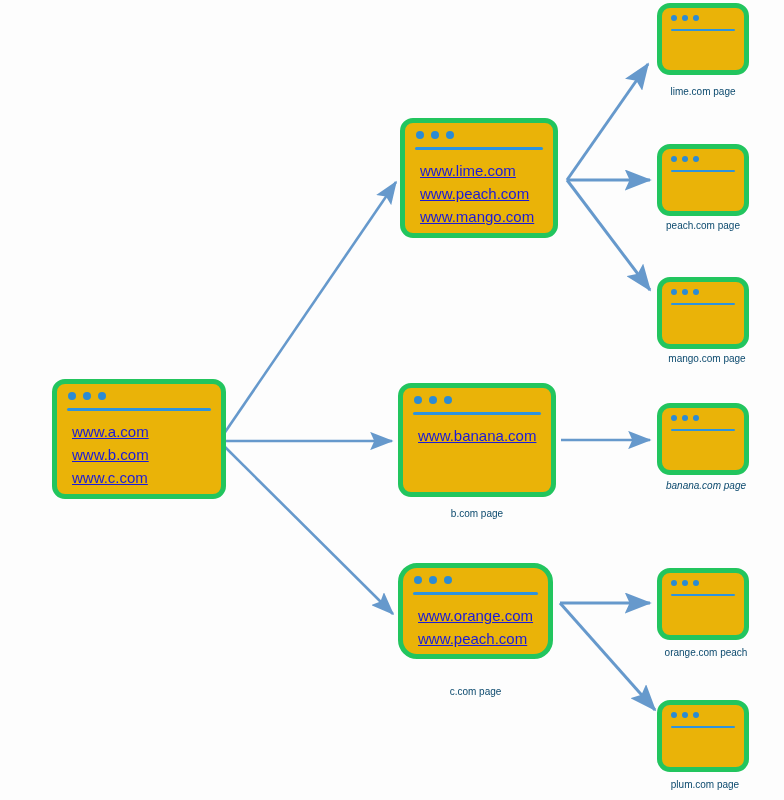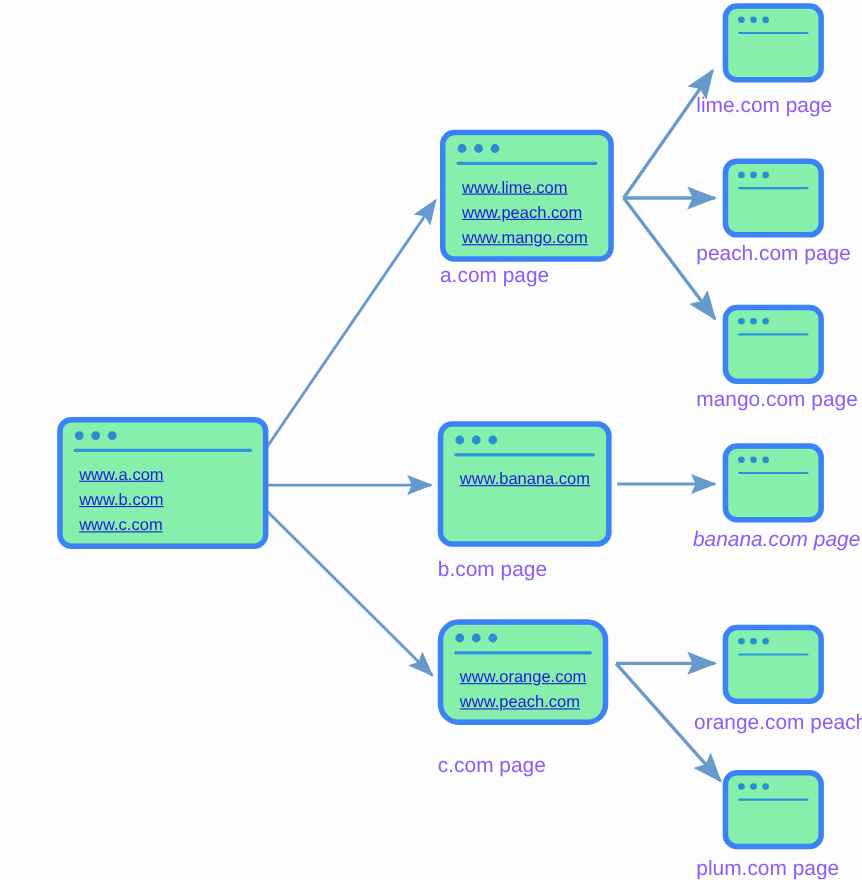--- a/index.html
+++ b/index.html
@@ -27,22 +27,22 @@
     left: 0; top: 0;
     width: 784px;
     height: 800px;
     pointer-events: none;
   }
 
   
   .browser {
     position: absolute;
     box-sizing: border-box;
-    background: #86efac;
-    border: 5px solid #3b82f6;
+    background: #eab308;
+    border: 5px solid #22c55e;
     border-radius: 13px;
   }
   .browser .titlebar {
     position: relative;
     height: 26px;
   }
   .browser .dots {
     position: absolute;
     left: 11px;
     top: 8px;
@@ -80,23 +80,24 @@
     color: #1b1bd8;
     text-decoration: underline;
     font-size: 15px;
     line-height: 23px;
     white-space: nowrap;
     cursor: pointer;
   }
 
   .caption {
     position: absolute;
-    font-size: 19px;
-    color: #8b5cf6;
+    font-size: 10px;
+    color: #0c4a6e;
     white-space: nowrap;
+    text-align: center;
   }
 </style>
 </head>
 <body>
 
 <div id="canvas">
 
   <svg id="arrow-layer" viewBox="0 0 784 800">
     <defs>
       <marker id="ah" markerWidth="9" markerHeight="7" refX="8.4" refY="3.5" orient="auto" markerUnits="strokeWidth">
@@ -116,21 +117,21 @@
 
     <line x1="567" y1="180" x2="650" y2="290" stroke="#6699cc" stroke-width="3" marker-end="url(#ah)"></line>
 
     <line x1="561" y1="440" x2="650" y2="440" stroke="#6699cc" stroke-width="2.6" marker-end="url(#ah)"></line>
 
     <line x1="560" y1="603" x2="650" y2="603" stroke="#6699cc" stroke-width="3" marker-end="url(#ah)"></line>
 
     <line x1="560" y1="603" x2="655" y2="710" stroke="#6699cc" stroke-width="3" marker-end="url(#ah)"></line>
   </svg>
 
-  <div class="browser" style="left:52px; top:379px; width:192px; height:120px;">
+  <div class="browser" style="left:52px; top:379px; width:174px; height:120px;">
     <div class="titlebar">
       <div class="dots">
         <span class="dot"></span>
         <span class="dot"></span>
         <span class="dot"></span>
       </div>
       <div class="urlbar"></div>
     </div>
     <div class="links">
       <a class="link">www.a.com</a>
@@ -147,21 +148,20 @@
         <span class="dot"></span>
       </div>
       <div class="urlbar"></div>
     </div>
     <div class="links">
       <a class="link">www.lime.com</a>
       <a class="link">www.peach.com</a>
       <a class="link">www.mango.com</a>
     </div>
   </div>
-  <div class="caption" style="left:400px; top:240px; width:158px;">a.com page</div>
 
   <div class="browser" style="left:398px; top:383px; width:158px; height:114px;">
     <div class="titlebar">
       <div class="dots">
         <span class="dot"></span>
         <span class="dot"></span>
         <span class="dot"></span>
       </div>
       <div class="urlbar"></div>
     </div>

